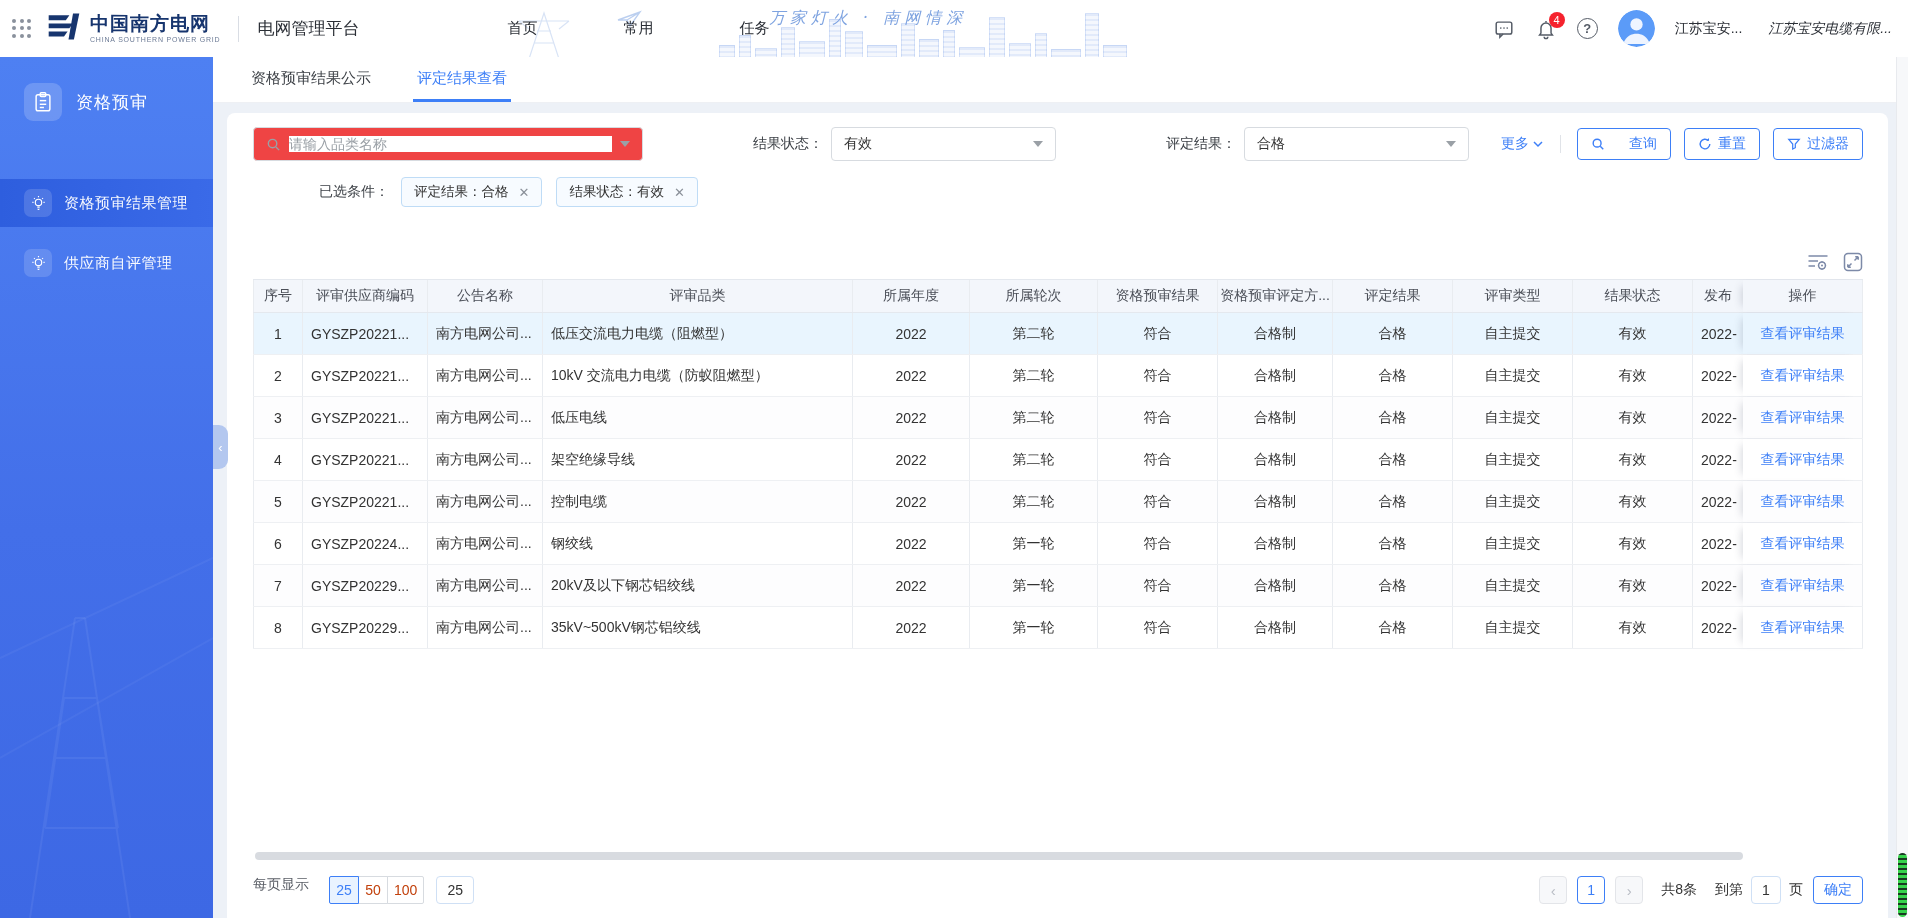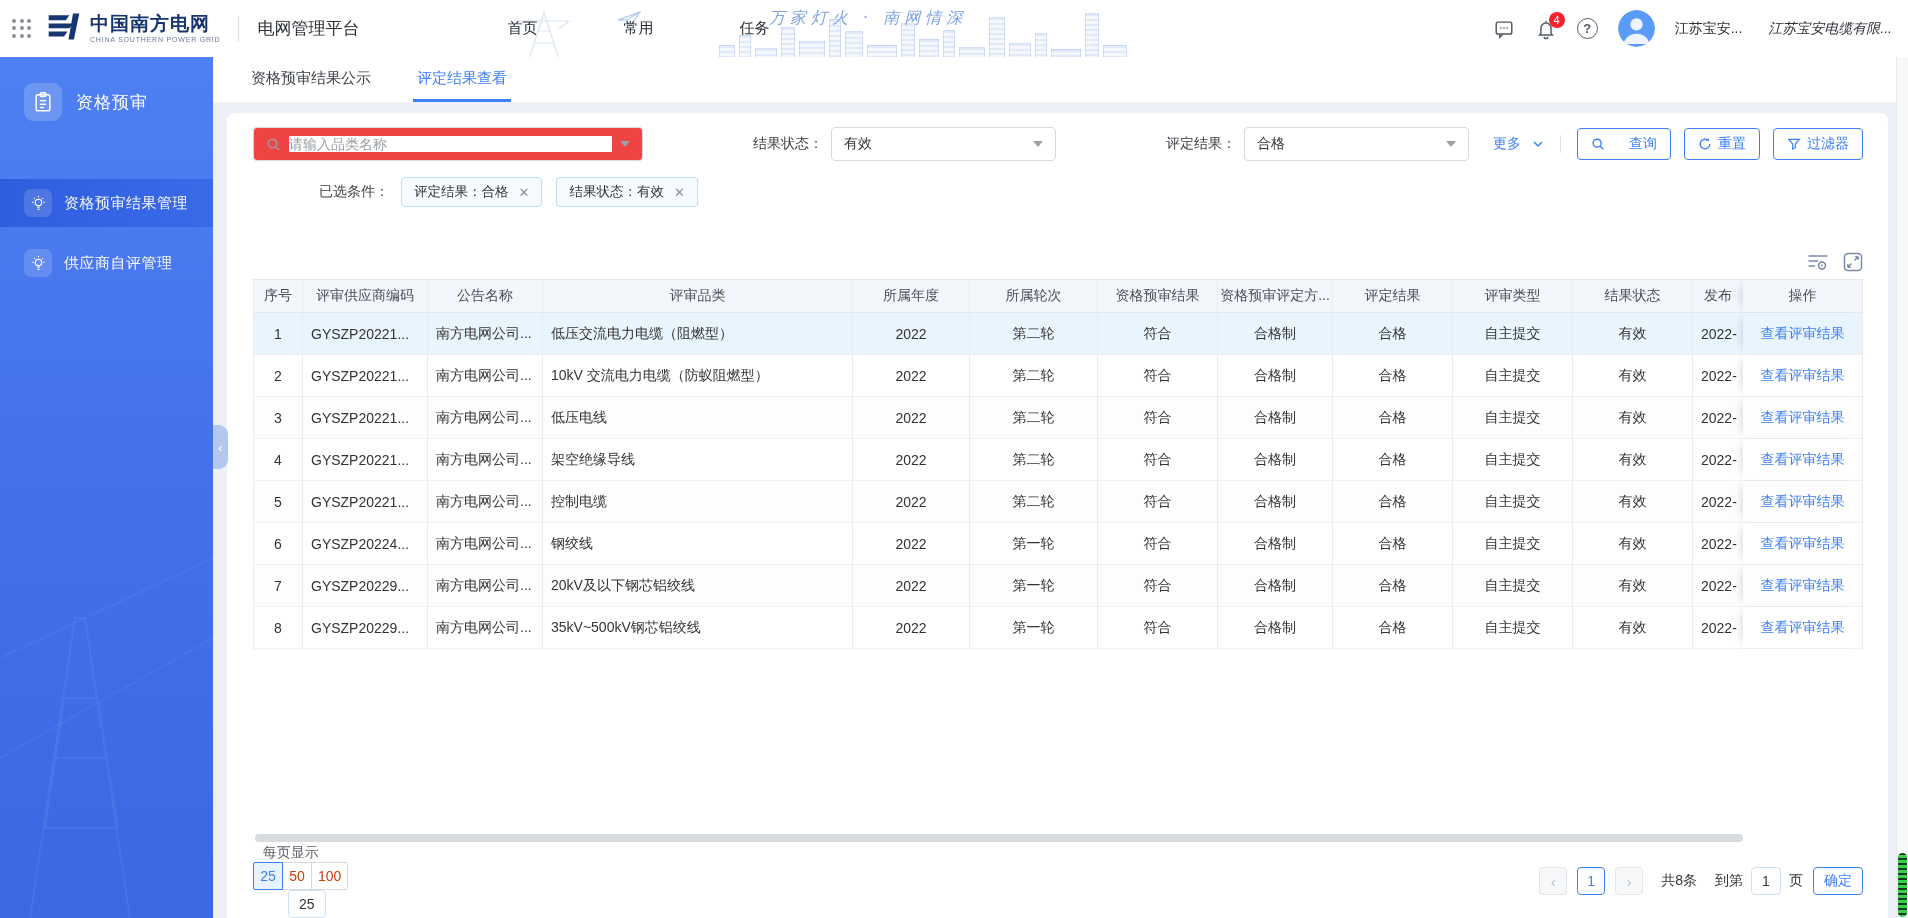--- a/index.html
+++ b/index.html
@@ -64,21 +64,21 @@
   .search-select { width:390px; height:34px; border:1px solid #d7dbe0; border-radius:4px; display:flex; align-items:center; padding:16px 12px; cursor:text; background:#ef4444; }
   .search-select .mag { color:#9aa0a6; flex:0 0 auto; }
   .search-select input { border:none; outline:none; flex:1; margin:0 8px; font-size:14px; color:#333; font-family:inherit; }
   .search-select input::placeholder { color:#9aa0a6; }
   .caret { width:0; height:0; border-left:5px solid transparent; border-right:5px solid transparent; border-top:6px solid #9aa0a6; flex:0 0 auto; }
   .field { display:flex; align-items:center; margin-left:110px; }
   .field-label { font-size:14px; color:#3c4046; margin-right:8px; white-space:nowrap; }
   .select { width:225px; height:34px; border:1px solid #d7dbe0; border-radius:4px; display:flex; align-items:center; justify-content:space-between; padding:0 12px; cursor:pointer; background:#fff; }
   .select-value { font-size:14px; color:#333; }
   .filter-actions { margin-left:auto; display:flex; align-items:center; }
-  .more-link { color:#3d7ff7; font-size:14px; display:flex; align-items:center; gap:11px; cursor:pointer; white-space:nowrap; }
+  .more-link { color:#3d7ff7; font-size:14px; display:flex; align-items:center; gap:3px; cursor:pointer; white-space:nowrap; }
   .vdiv { width:1px; height:18px; background:#e0e3e8; margin:0 16px; }
   .btn { height:32px; padding:0 13px; border:1px solid #3d7ff7; border-radius:4px; background:#fff; color:#3d7ff7; font-size:14px; display:flex; align-items:center; gap:6px; cursor:pointer; margin-left:13px; font-family:inherit; white-space:nowrap; }
   .btn:first-of-type { margin-left:0;gap:24px; }
 
   
   .cond-row { display:flex; align-items:center; margin-top:16px; margin-left:66px; height:30px; flex:0 0 auto; }
   .cond-label { font-size:14px; color:#3c4046; margin-right:12px; }
   .chip { display:flex; align-items:center; height:30px; border:1px solid #bfdcf6; background:#f7fbff; border-radius:4px; padding:0 12px; margin-right:14px; }
   .chip-text { font-size:13.5px; color:#333; }
   .chip-close { margin-left:10px; color:#8a9099; font-size:13px; cursor:pointer; }
@@ -111,21 +111,21 @@
   .c-stat { flex:0 0 120px; justify-content:center; }
   .c-pub  { flex:0 0 50px;  border-right:none; }
   .c-op   { flex:0 0 120px; justify-content:center; background:inherit; box-shadow:-7px 0 8px -6px rgba(60,70,90,.22); position:relative; }
   .thead .c-op { background:#f3f6fb; }
   .op-link { color:#3d7ff7; cursor:pointer; text-decoration:none; font-size:14px; }
 
   .h-scrollbar { flex:0 0 auto; height:8px; margin:4px 120px 2px 2px; border-radius:4px; background:#d8dbe0; cursor:pointer; }
 
   
   .footer { flex:0 0 56px; display:flex; align-items:center; justify-content:space-between; }
-  .pager-left { display:flex; align-items:center;flex-direction:column; }
+  .pager-left { display:flex; align-items:flex-start; }
   .per-page-label { color:#5a5e66; font-size:14px; margin-right:20px; }
   .size-group { display:flex; }
   .size-box { min-width:30px; height:28px; padding:0 6px; border:1px solid #d7dbe0; background:#fff; color:#c2410c; font-size:14px; display:flex; align-items:center; justify-content:center; cursor:pointer; margin-left:-1px; }
   .size-box:first-child { margin-left:0; border-radius:2px 0 0 2px; }
   .size-box:last-child { border-radius:0 2px 2px 0; }
   .size-box.active { border-color:#3d7ff7; background:#e9f3ff; color:#3d7ff7; z-index:1; }
   .size-current { min-width:38px; height:28px; margin-left:12px; border:1px solid #cfe0f5; border-radius:4px; background:#fff; color:#333; font-size:14px; display:flex; align-items:center; justify-content:center; }
   .pager-right { display:flex; align-items:center; }
   .page-btn { width:28px; height:28px; border:1px solid #e3e5e9; border-radius:4px; background:#f7f8fa; color:#b8bcc4; font-size:15px; display:flex; align-items:center; justify-content:center; cursor:pointer; }
   .page-num { width:28px; height:28px; border:1px solid #3d7ff7; border-radius:4px; background:#fff; color:#3d7ff7; font-size:14px; display:flex; align-items:center; justify-content:center; margin:0 10px; cursor:pointer; }

